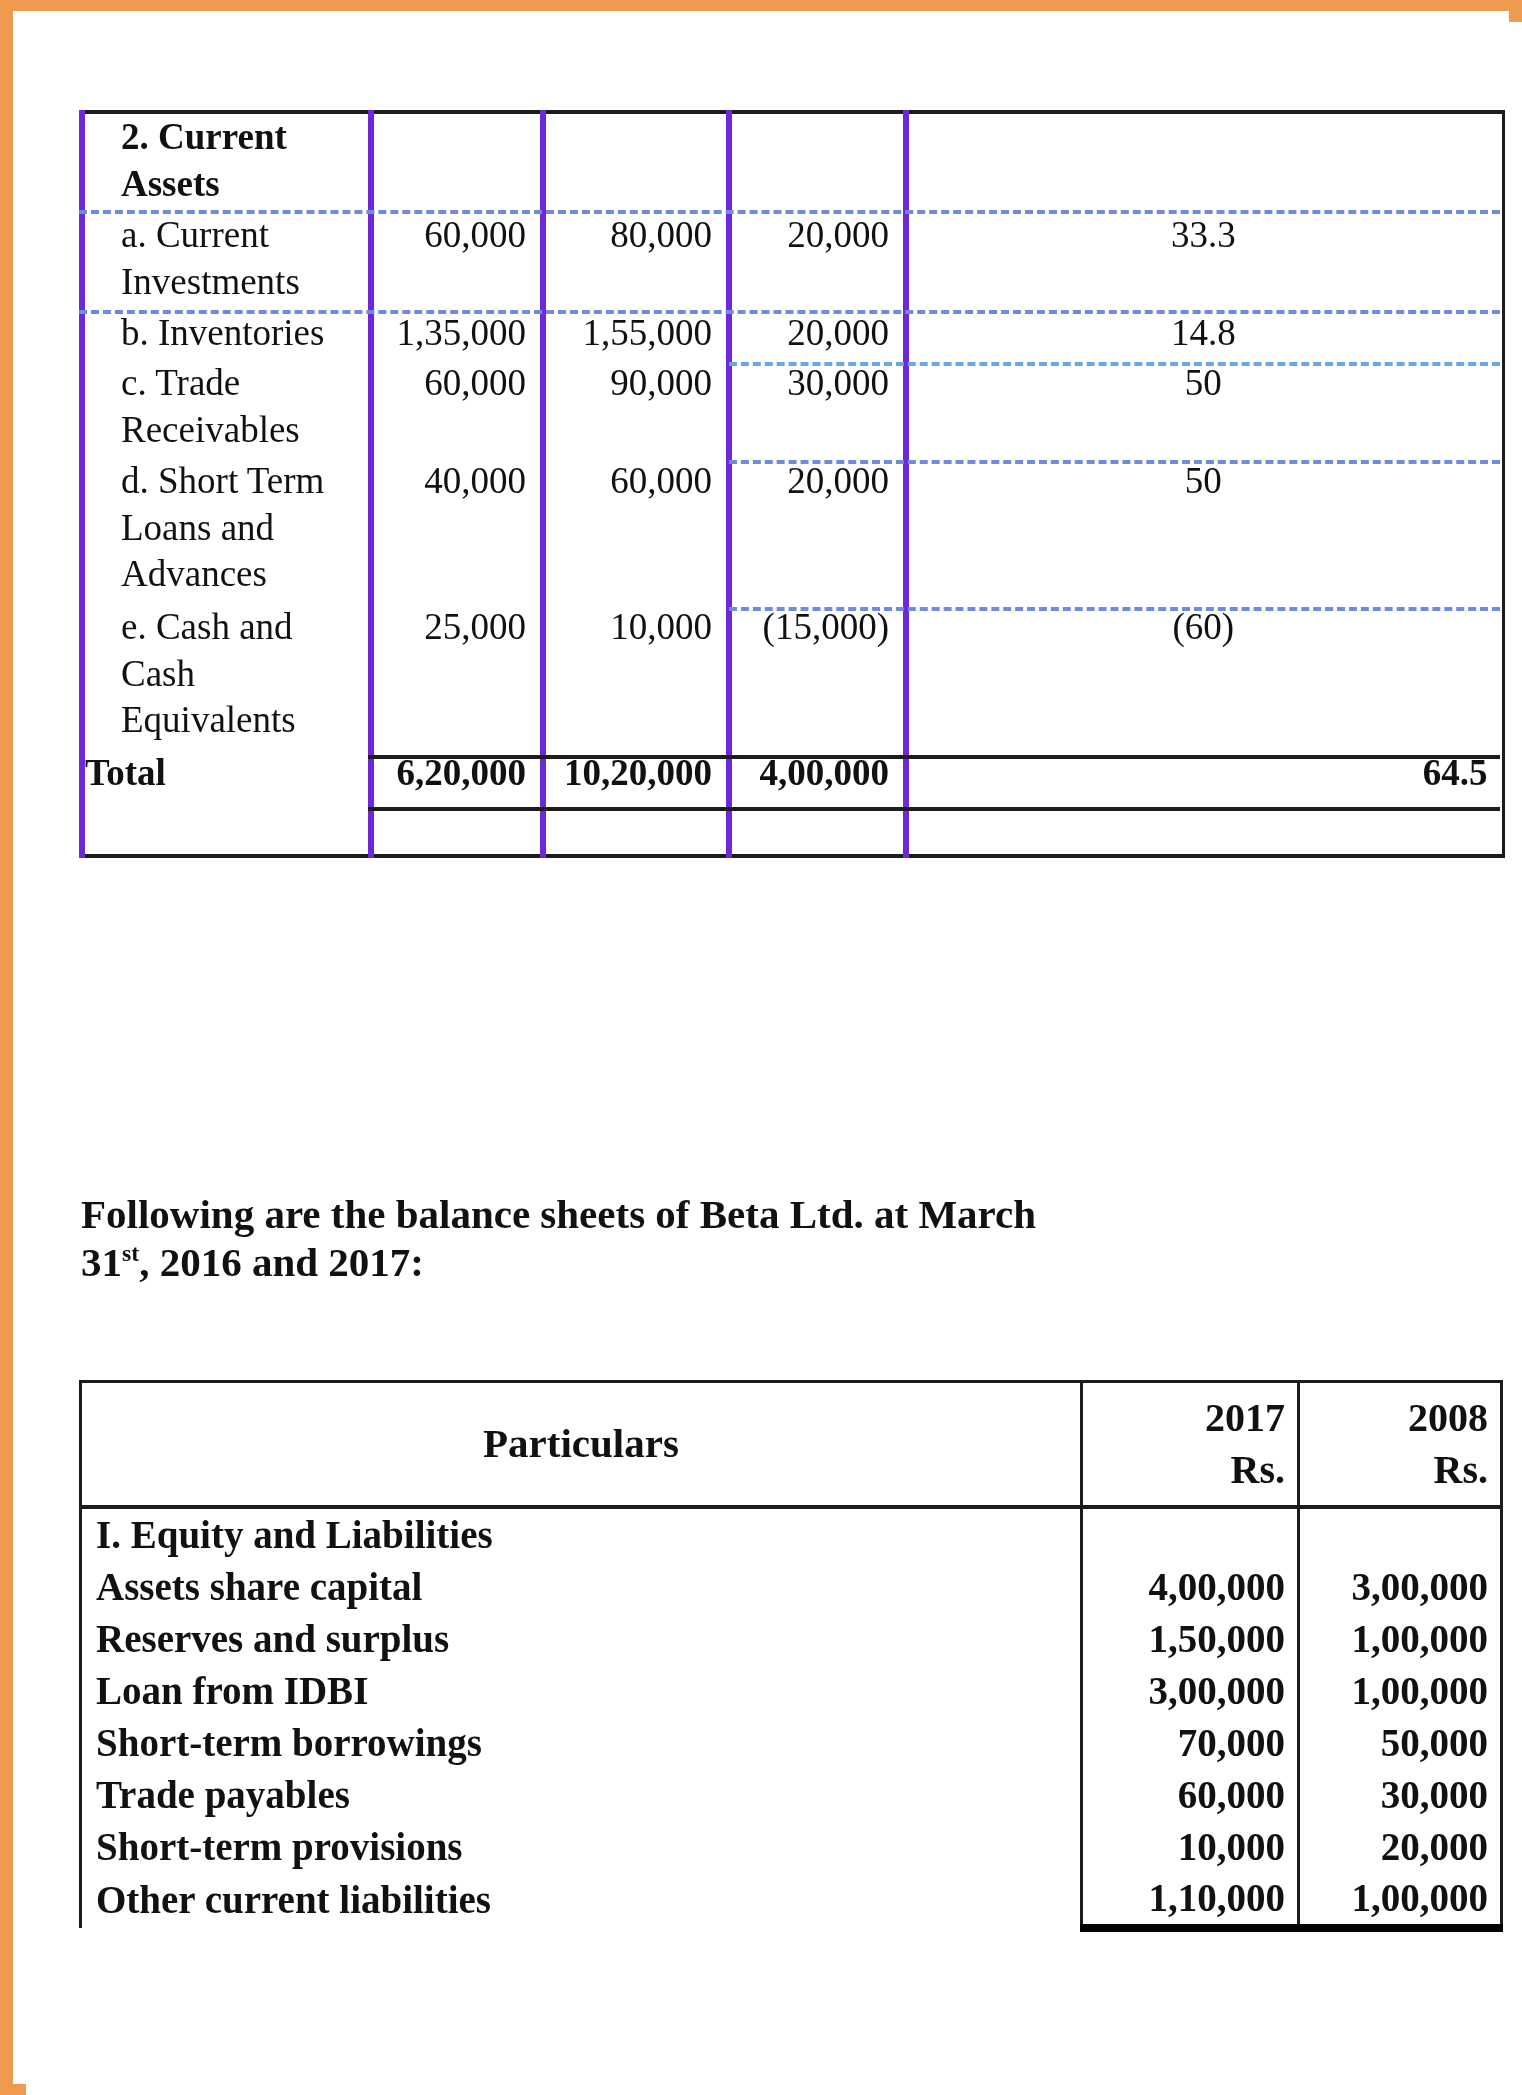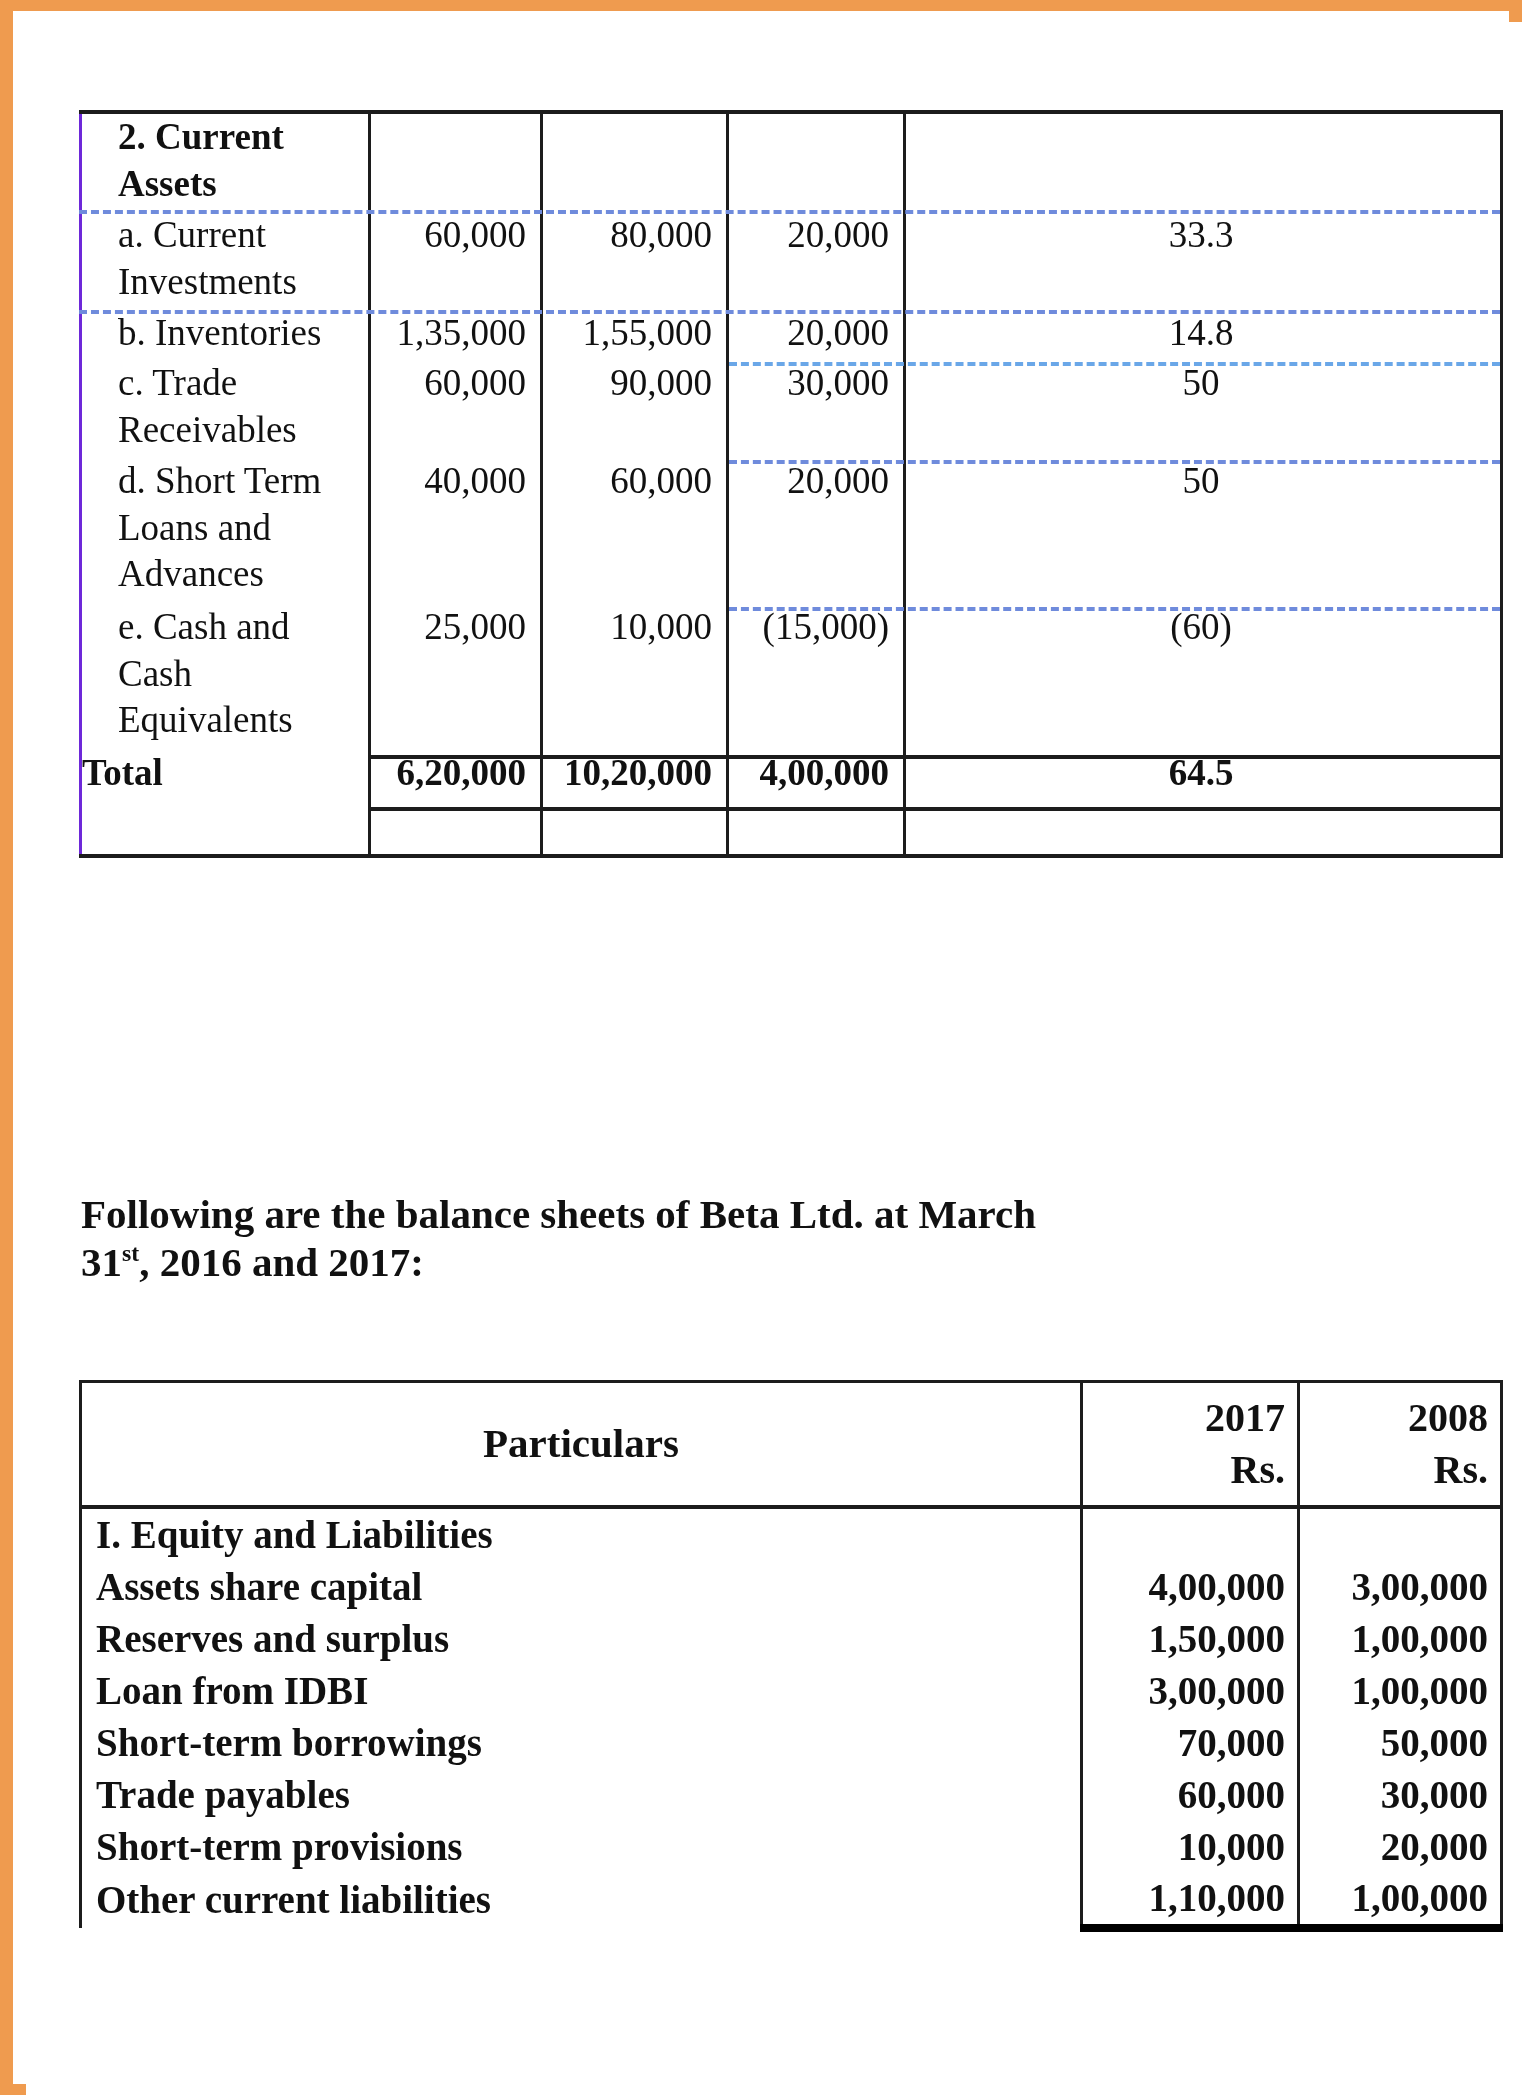--- a/index.html
+++ b/index.html
@@ -44,21 +44,21 @@
     height: 645px;
   }
   table.t1 {
     border-collapse: collapse;
     table-layout: fixed;
     width: 1421px;
     font-size: 37px;
     line-height: 1.26;
   }
   table.t1 td {
-    border-left: 3px solid #6d28d9;
+    border-left: 6px solid #6d28d9;
     border-right: 3px solid #1c1c1c;
     padding: 0 10px 0 10px;
     vertical-align: top;
     margin-top: 28px;
   }
   table.t1 td.lab {
     text-align: left;
     padding-left: 36px;
   }
   table.t1 td.num {
@@ -211,21 +211,21 @@
             <td class="num">10,000</td>
             <td class="num">(15,000)</td>
             <td class="num" style="text-align:center">(60)</td>
           </tr>
 
           <tr>
             <td class="lab bold" style="height:52px; padding-left:0">Total</td>
             <td class="num bold">6,20,000</td>
             <td class="num bold">10,20,000</td>
             <td class="num bold">4,00,000</td>
-            <td class="num bold" style="text-align:center">64.5</td>
+            <td class="num bold" style="">64.5</td>
           </tr>
 
           <tr class="outer-bot">
             <td class="lab" style="height:52px"></td>
             <td class="num"></td>
             <td class="num"></td>
             <td class="num"></td>
             <td class="num"></td>
           </tr>
         </tbody>

